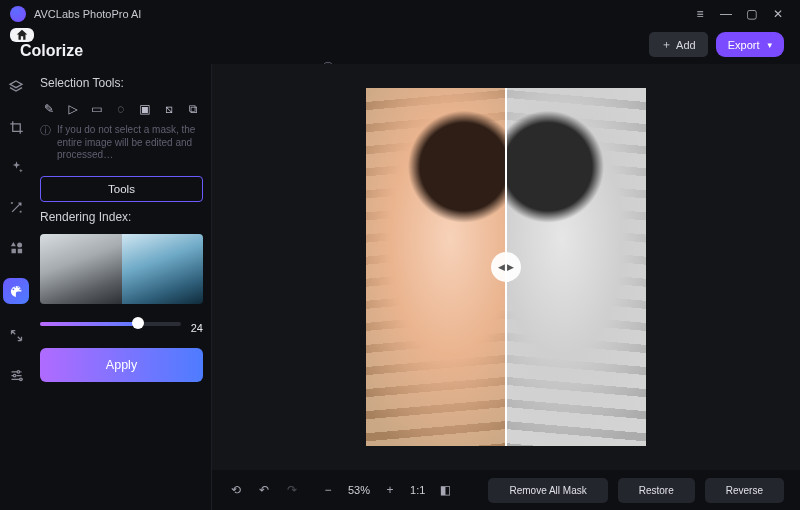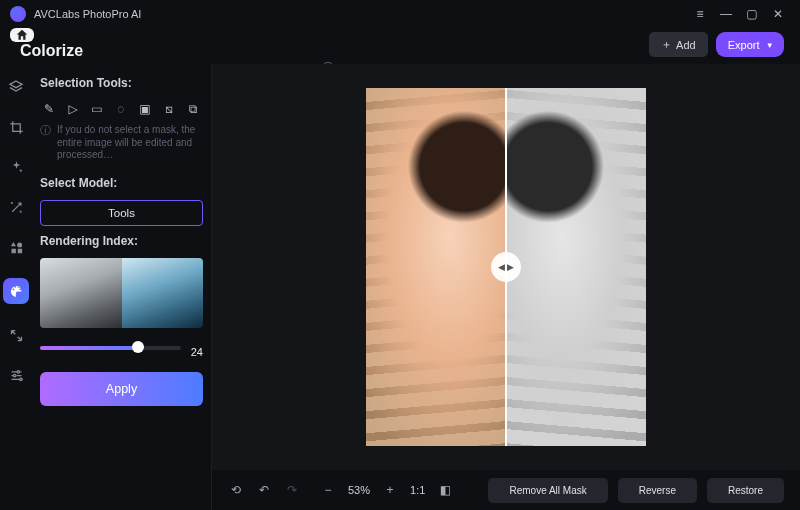--- a/index.html
+++ b/index.html
@@ -67,21 +67,21 @@
     background: linear-gradient(135deg,#6a5bff,#4e7cff);
     color: #fff;
   }
 
   
   .sidebar {
     position: absolute; top: 64px; left: 32px; width: 180px; bottom: 0;
     padding: 12px 8px 0 8px;
     border-right: 1px solid #1c1e25;
   }
-  .sec-title { font-size: 12px; color: #d0d0d8; margin-bottom: 10px; font-weight: bold; }
+  .sec-title { font-size: 12px; color: #d0d0d8; margin-bottom: 10px; }
   .sel-tools-row { display:flex; gap: 6px; margin-bottom: 6px; flex-wrap: wrap; }
   .tool { width: 18px; height: 18px; color:#bcbccb; font-size:12px; display:flex;align-items:center;justify-content:center; cursor:pointer; }
   .hint { display:flex; gap:6px; color:#5f6070; font-size:10px; line-height: 1.25; margin-bottom: 14px; }
   .hint .hicon { font-size:11px; }
 
   .model-btn {
     border: 1px solid #3a3c46; border-radius: 4px;
     text-align: center; padding: 6px 0; font-size: 11.5px; color:#e0e0e8;
     margin-bottom: 8px; cursor:pointer;
   }
@@ -281,21 +281,20 @@
     <div class="tool">◌</div>
     <div class="tool">▣</div>
     <div class="tool">⧅</div>
     <div class="tool">⧉</div>
   </div>
   <div class="hint">
     <span class="hicon">ⓘ</span>
     <span>If you do not select a mask, the entire image will be edited and processed…</span>
   </div>
 
-  <div class="sec-title">Select Model:</div>
   <div class="model-btn selected">Tools</div>
 
   <div class="sec-title">Rendering Index:</div>
   <div class="render-preview">
     <div class="left"></div>
     <div class="right"></div>
   </div>
   <div class="slider-row">
     <div class="slider-track"></div>
     <div class="slider-fill"></div>
@@ -328,15 +327,15 @@
   </div>
   <div class="tb-group" style="margin-left:10px;">
     <div class="tb-ic">−</div>
     <span class="zoom-pct">53%</span>
     <div class="tb-ic">+</div>
     <span class="zoom-pct" style="cursor:pointer;">1:1</span>
     <div class="tb-ic">◧</div>
   </div>
   <div class="spacer"></div>
   <div class="bb-btn">Remove All Mask</div>
+  <div class="bb-btn">Restore</div>
   <div class="bb-btn">Reverse</div>
-  <div class="bb-btn">Restore</div>
 </div>
 
 </body></html>

